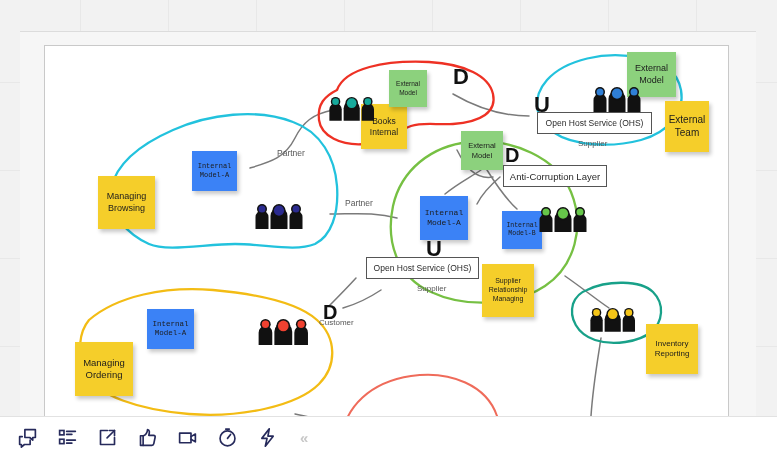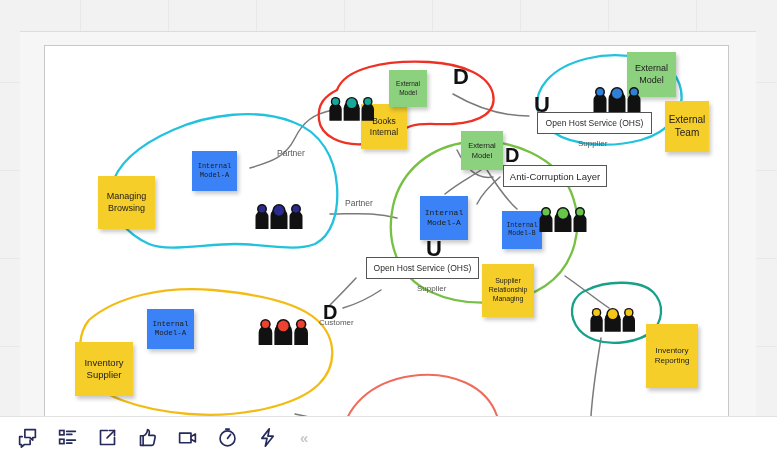--- a/index.html
+++ b/index.html
@@ -175,22 +175,22 @@
           <div class="note teal" style="left: 147px; top: 105px; width: 45px; height: 40px; font-size: 7px;">Internal Model-A</div>
           <div class="note yellow" style="left: 316px; top: 58px; width: 46px; height: 45px; font-size: 8.5px;">Books Internal</div>
           <div class="note green" style="left: 344px; top: 24px; width: 38px; height: 37px; font-size: 6.5px;">External Model</div>
           <div class="note green" style="left: 582px; top: 6px; width: 49px; height: 45px; font-size: 9px;">External Model</div>
           <div class="note yellow" style="left: 620px; top: 55px; width: 44px; height: 51px; font-size: 10px;">External Team</div>
           <div class="note green" style="left: 416px; top: 85px; width: 42px; height: 39px; font-size: 7.5px;">External Model</div>
           <div class="note teal" style="left: 375px; top: 150px; width: 48px; height: 44px; font-size: 8px;">Internal Model-A</div>
           <div class="note teal" style="left: 457px; top: 165px; width: 40px; height: 38px; font-size: 6.5px;">Internal Model-B</div>
           <div class="note yellow" style="left: 437px; top: 218px; width: 52px; height: 53px; font-size: 7px;">Supplier Relationship Managing</div>
           <div class="note teal" style="left: 102px; top: 263px; width: 47px; height: 40px; font-size: 7.5px;">Internal Model-A</div>
-          <div class="note yellow" style="left: 30px; top: 296px; width: 58px; height: 54px; font-size: 9.5px;">Inventory Supplier</div>
-          <div class="note yellow" style="left: 601px; top: 278px; width: 52px; height: 64px; font-size: 8px;">Inventory Reporting</div>
+          <div class="note yellow" style="left: 30px; top: 296px; width: 58px; height: 54px; font-size: 9.5px;">Managing Ordering</div>
+          <div class="note yellow" style="left: 601px; top: 278px; width: 52px; height: 50px; font-size: 8px;">Inventory Reporting</div>
           <div class="note orange" style="left: 306px; top: 376px; width: 28px; height: 25px; font-size: 4.5px;">Domain Events</div>
         </div>
 
       <div id="frames-layer">
           <div class="framebox" style="left: 482px; top: 66px; width: 115px; height: 22px;">Open Host Service (OHS)</div>
           <div class="framebox" style="left: 448px; top: 119px; width: 104px; height: 22px; font-size: 9.5px;">Anti-Corruption Layer</div>
           <div class="framebox" style="left: 311px; top: 211px; width: 113px; height: 22px;">Open Host Service (OHS)</div>
         </div>
 
       <div id="labels-layer">

